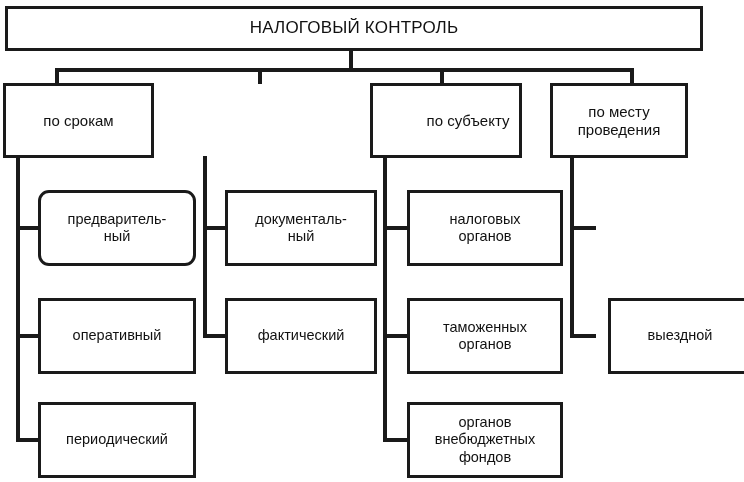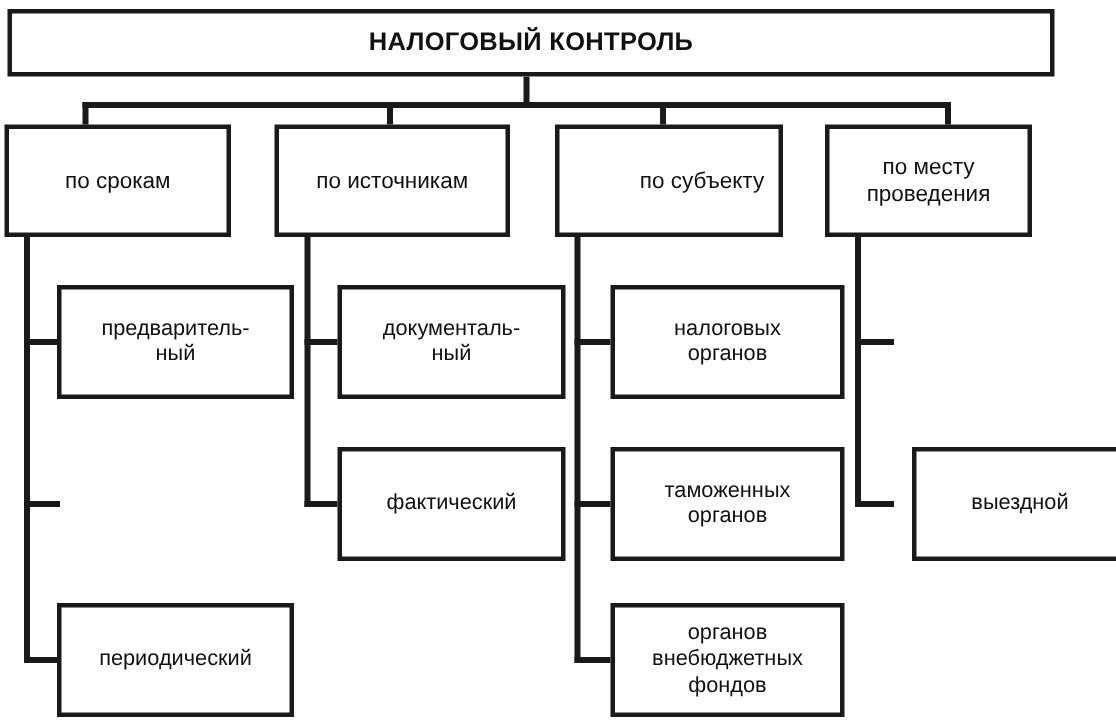--- a/index.html
+++ b/index.html
@@ -33,21 +33,20 @@
     z-index: 3;
   }
   .node .node-label {
     display: block;
     padding: 0 6px;
     white-space: pre-line;
   }
   .node.root {
     font-size: 17px;
     letter-spacing: 0.2px;
-    font-weight: bold;
   }
   .node.level2 {
     font-size: 15px;
   }
   .node.leaf {
     font-size: 14.5px;
   }
   .connector {
     position: absolute;
     background: #1a1a1a;
@@ -69,23 +68,20 @@
   <div class="connector h" style="left:55px; top:68px; width:579px;"></div>
   <div class="connector v" style="left:55px; top:68px; height:16px;"></div>
   <div class="connector v" style="left:258px; top:68px; height:16px;"></div>
   <div class="connector v" style="left:440px; top:68px; height:16px;"></div>
   <div class="connector v" style="left:630px; top:68px; height:16px;"></div>
 
   <div class="node level2" style="left:3px; top:83px; width:151px; height:75px;">
     <span class="node-label">по срокам</span>
   </div>
 
-  <div class="node level2" style="left:183px; top:83px; width:157px; height:75px;">
-    <span class="node-label">по источникам</span>
-  </div>
 
   <div class="node level2" style="left:370px; top:83px; width:152px; height:75px;padding-left:44px;">
     <span class="node-label">по субъекту</span>
   </div>
 
   <div class="node level2" style="left:550px; top:83px; width:138px; height:75px;justify-content:center;">
     <span class="node-label">по месту
 проведения</span>
   </div>
 
@@ -100,36 +96,39 @@
 
   <div class="connector v" style="left:383px; top:156px; height:286px;"></div>
   <div class="connector h" style="left:383px; top:226px; width:26px;"></div>
   <div class="connector h" style="left:383px; top:334px; width:26px;"></div>
   <div class="connector h" style="left:383px; top:438px; width:26px;"></div>
 
   <div class="connector v" style="left:570px; top:156px; height:182px;"></div>
   <div class="connector h" style="left:570px; top:226px; width:26px;"></div>
   <div class="connector h" style="left:570px; top:334px; width:26px;"></div>
 
-  <div class="node leaf" style="left:38px; top:190px; width:158px; height:76px;">
+  <div class="node leaf" style="left:38px; top:190px; width:158px; height:76px;border-radius:11px;">
     <span class="node-label">предваритель-
 ный</span>
   </div>
 
   <div class="node leaf" style="left:225px; top:190px; width:152px; height:76px;justify-content:center;">
     <span class="node-label">документаль-
 ный</span>
   </div>
 
   <div class="node leaf" style="left:407px; top:190px; width:156px; height:76px;">
     <span class="node-label">налоговых
 органов</span>
   </div>
 
 
+  <div class="node leaf" style="left:38px; top:298px; width:158px; height:76px;">
+    <span class="node-label">оперативный</span>
+  </div>
 
   <div class="node leaf" style="left:225px; top:298px; width:152px; height:76px;">
     <span class="node-label">фактический</span>
   </div>
 
   <div class="node leaf" style="left:407px; top:298px; width:156px; height:76px;">
     <span class="node-label">таможенных
 органов</span>
   </div>
 

